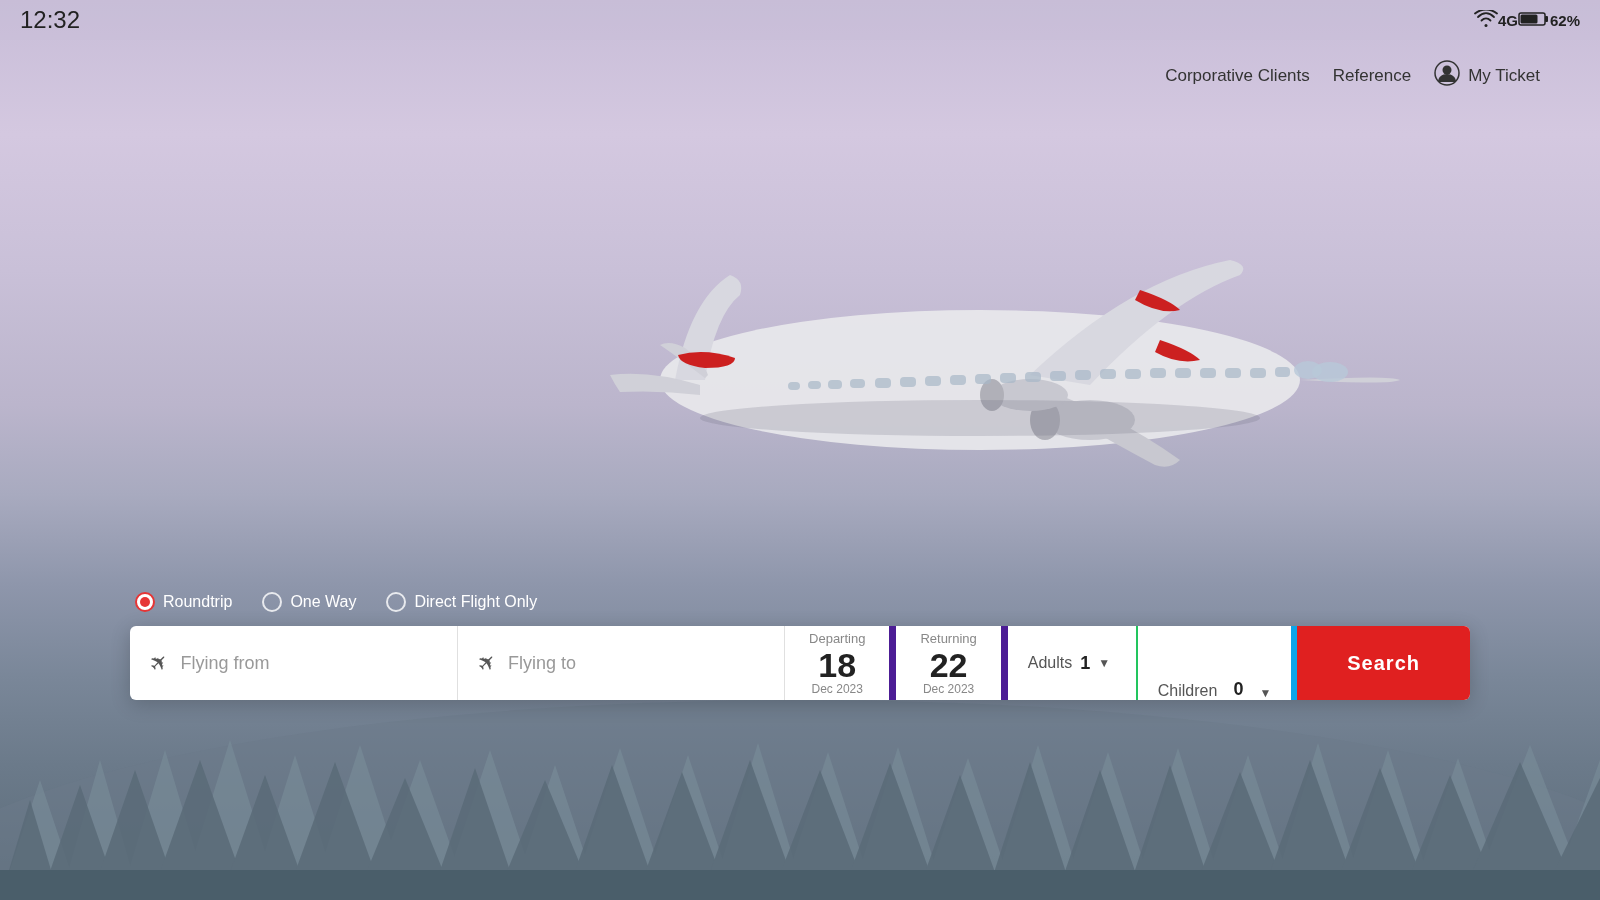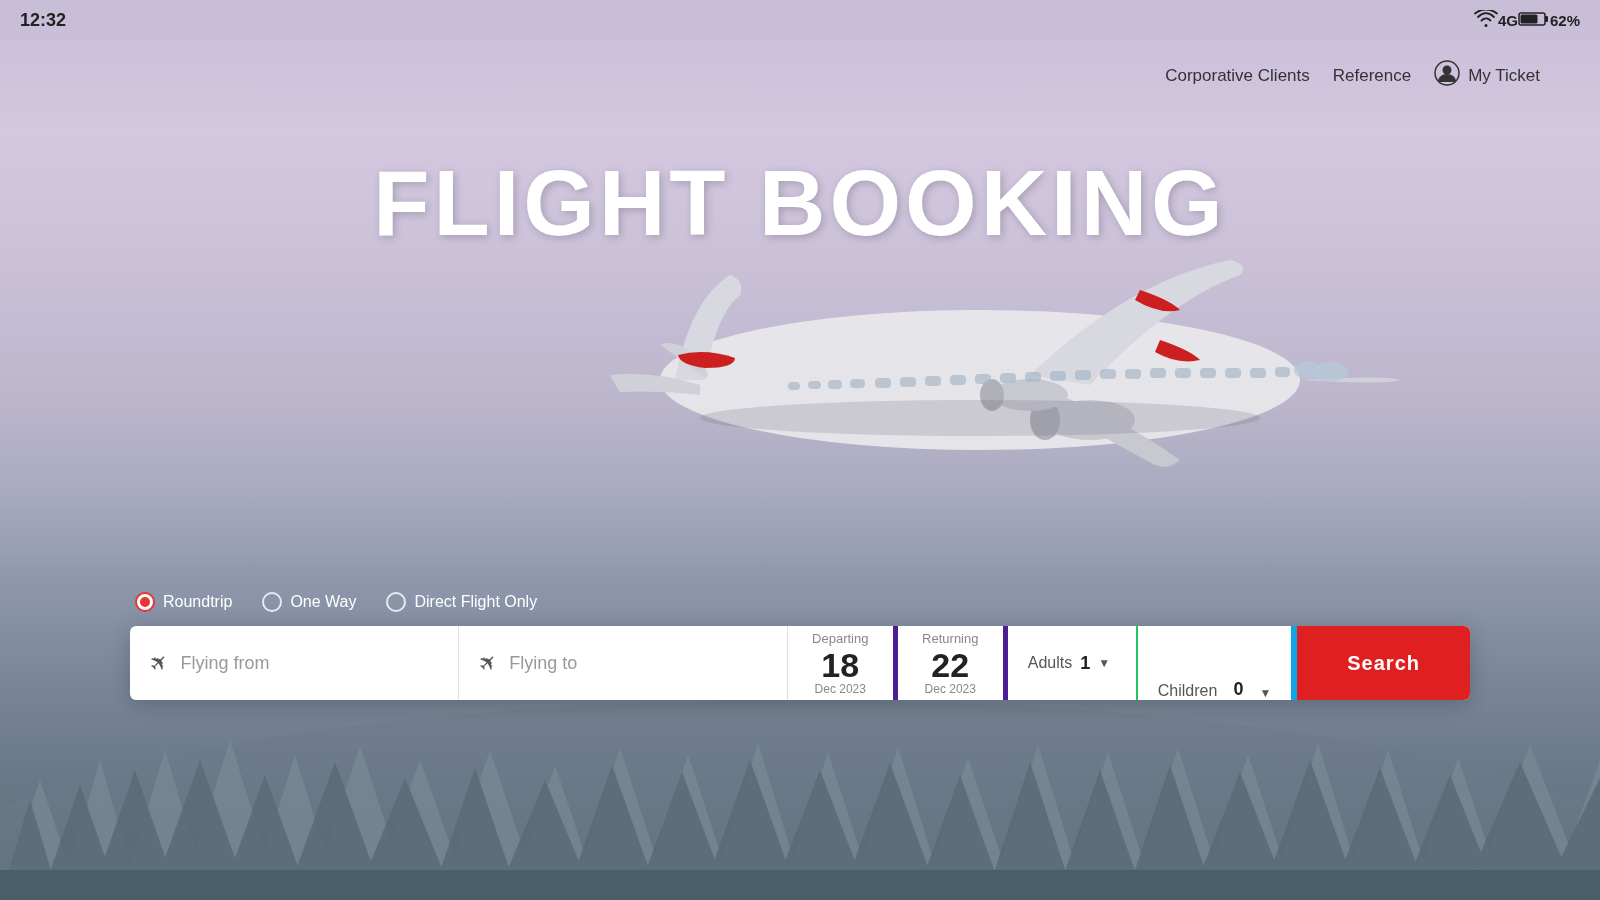--- a/index.html
+++ b/index.html
@@ -37,22 +37,22 @@
       z-index: 10;
       display: flex;
       justify-content: space-between;
       align-items: center;
       padding: 6px 20px;
       background: rgba(200, 190, 215, 0.4);
       height: 40px;
     }
 
     .status-time {
-      font-size: 18px;
-      font-weight: bold;
+      font-size: 24px;
+      font-weight: normal;
       color: #222;
     }
 
     .status-icons {
       display: flex;
       align-items: center;
       font-size: 15px;
       color: #222;
       font-weight: 600;
     }
@@ -214,21 +214,21 @@
       color: #999;
       font-weight: 400;
     }
 
     .date-field {
       display: flex;
       flex-direction: column;
       align-items: center;
       justify-content: center;
       padding: 0 24px;
-      border-right: 5px solid #4c1d95;
+      border-right: 7px solid #4c1d95;
       min-width: 110px;
       cursor: pointer;
     }
 
     .date-label {
       font-size: 13px;
       color: #888;
       margin-bottom: 2px;
     }
 
@@ -458,21 +458,20 @@
         <circle cx="13" cy="13" r="12" stroke="#333" stroke-width="1.5"></circle>
         <circle cx="13" cy="10" r="4.5" fill="#333"></circle>
         <path d="M4 22c0-5 4-8 9-8s9 3 9 8" fill="#333"></path>
       </svg>
     </span>
     <span>My Ticket</span>
   </div>
 </div>
 
 <div class="hero">
-  <h1 class="hero-title">FLIGHT BOOKING</h1>
 </div>
 
 <div class="search-section">
 
   <div class="trip-type-row">
     <label class="radio-option">
       <div class="radio-circle active"></div>
       <span>Roundtrip</span>
     </label>
     <label class="radio-option">

